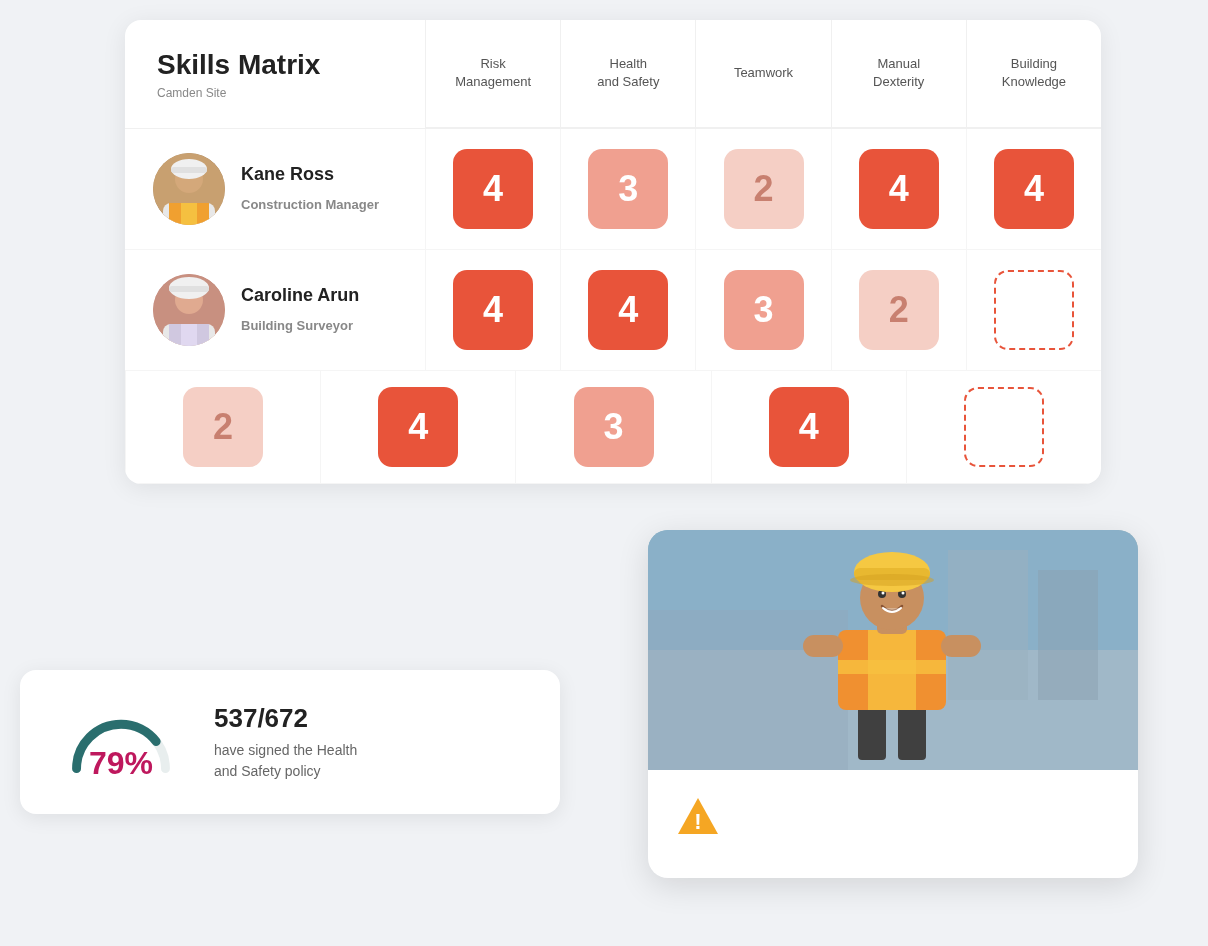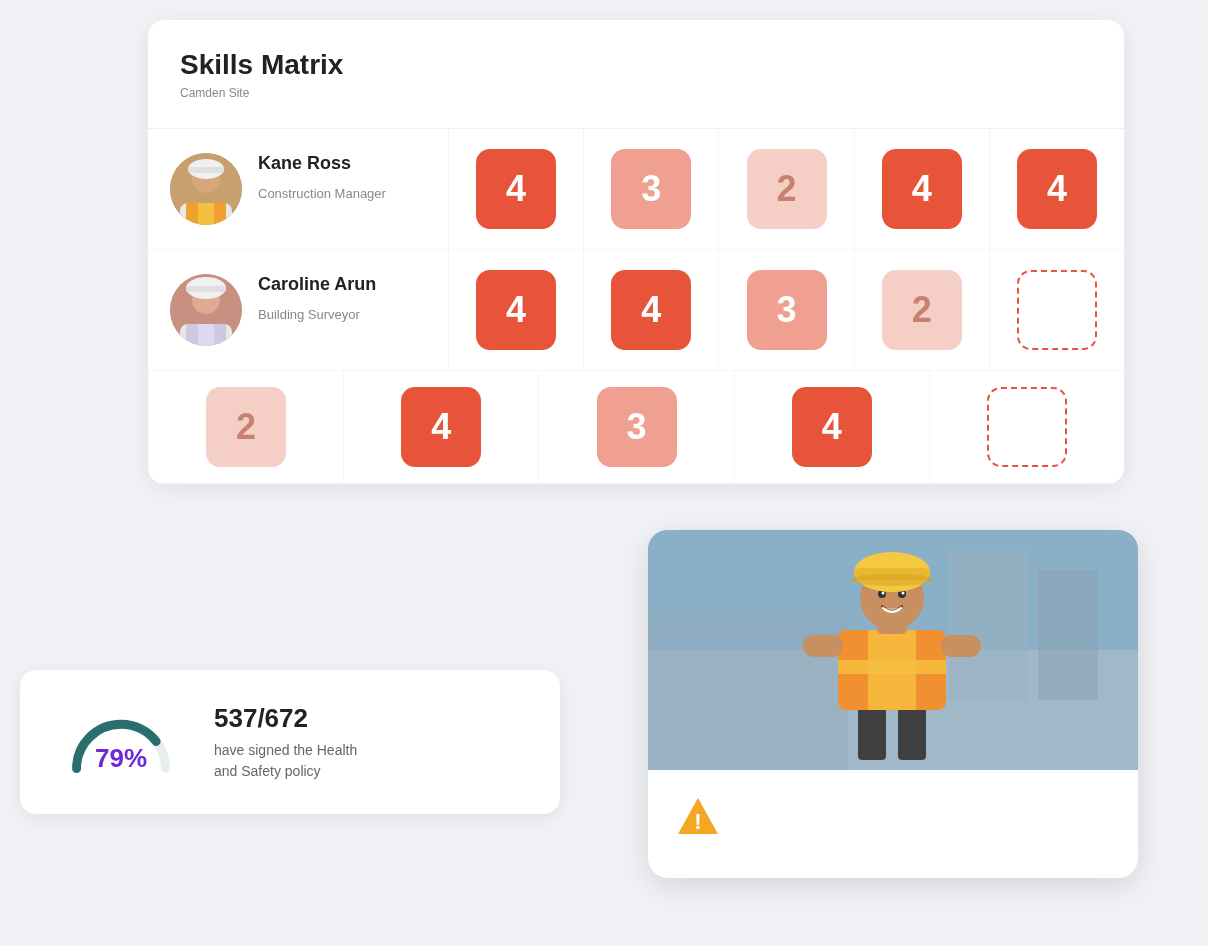--- a/index.html
+++ b/index.html
@@ -8,21 +8,21 @@
       font-family: -apple-system, BlinkMacSystemFont, 'Segoe UI', sans-serif;
       width: 1208px;
       min-height: 946px;
       position: relative;
       overflow: hidden;
     }
 
     .main-container {
       position: absolute;
       top: 20px;
-      left: 148px;
+      left: 125px;
       width: 976px;
     }
 
     
     .skills-matrix-card {
       background: white;
       border-radius: 16px;
       box-shadow: 0 4px 24px rgba(0,0,0,0.08);
       overflow: hidden;
       padding: 0;
@@ -78,23 +78,23 @@
     .matrix-row {
       display: flex;
       align-items: stretch;
       border-bottom: 1px solid #f5f5f5;
     }
 
     .person-cell {
       min-width: 300px;
       flex-shrink: 0;
       display: flex;
-      align-items: flex-start;
+      align-items: center;
       gap: 16px;
-      padding: 24px 22px;
+      padding: 24px 28px;
     }
 
     .avatar {
       width: 72px;
       height: 72px;
       border-radius: 50%;
       overflow: hidden;
       flex-shrink: 0;
       background: #ddd;
     }
@@ -117,20 +117,21 @@
     .person-name {
       font-size: 18px;
       font-weight: 600;
       color: #222;
     }
     .person-role {
       font-size: 13px;
       color: #888;
       margin-top: 12px;
       line-height: 1.3;
+      font-weight: bold;
     }
 
     .skills-cells {
       display: flex;
       flex: 1;
     }
 
     .skill-cell {
       flex: 1;
       display: flex;
@@ -183,26 +184,26 @@
       flex-shrink: 0;
     }
 
     .gauge-svg {
       width: 130px;
       height: 80px;
     }
 
     .gauge-label {
       position: absolute;
-      bottom: 8px;
+      bottom: 0;
       left: 50%;
       transform: translateX(-50%);
-      font-size: 26px;
+      font-size: 32px;
       font-weight: 700;
-      color: #6d28d9;
+      color: #be185d;
       white-space: nowrap;
     }
 
     .policy-text {}
     .policy-count {
       font-size: 26px;
       font-weight: 700;
       color: #222;
     }
     .policy-desc {
@@ -271,20 +272,27 @@
   </style>
 </head>
 <body>
 
 <div class="main-container">
   <div class="skills-matrix-card">
     <div class="matrix-header">
       <div class="matrix-title-cell">
         <div class="matrix-title">Skills Matrix</div>
         <div class="matrix-subtitle">Camden Site</div>
+      </div>
+      <div class="matrix-cols">
+        <div class="col-header">Risk<br>Management</div>
+        <div class="col-header">Health<br>and Safety</div>
+        <div class="col-header">Teamwork</div>
+        <div class="col-header">Manual<br>Dexterity</div>
+        <div class="col-header">Building<br>Knowledge</div>
       </div>
     </div>
 
     <div class="matrix-body">
 
       <div class="matrix-row">
         <div class="person-cell">
           <div class="avatar avatar-kane">
             <svg viewBox="0 0 72 72" xmlns="http://www.w3.org/2000/svg" width="72" height="72">
               <circle cx="36" cy="36" r="36" fill="#c8a070"></circle>

